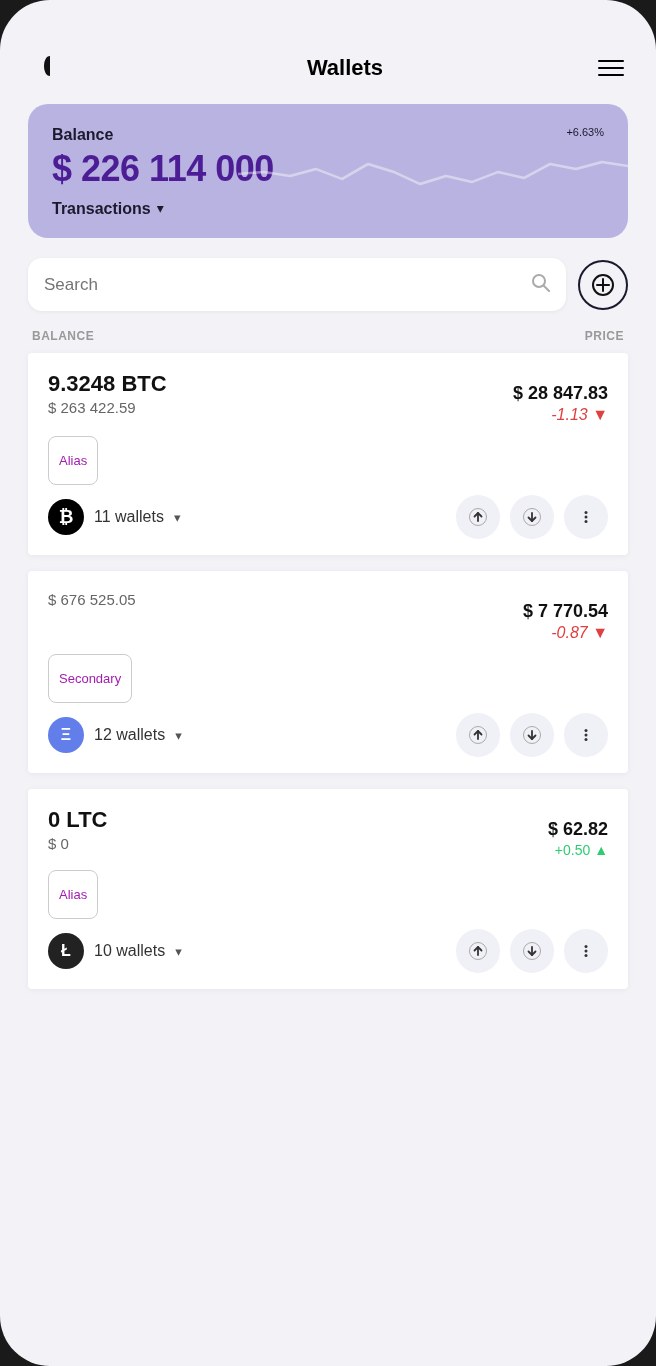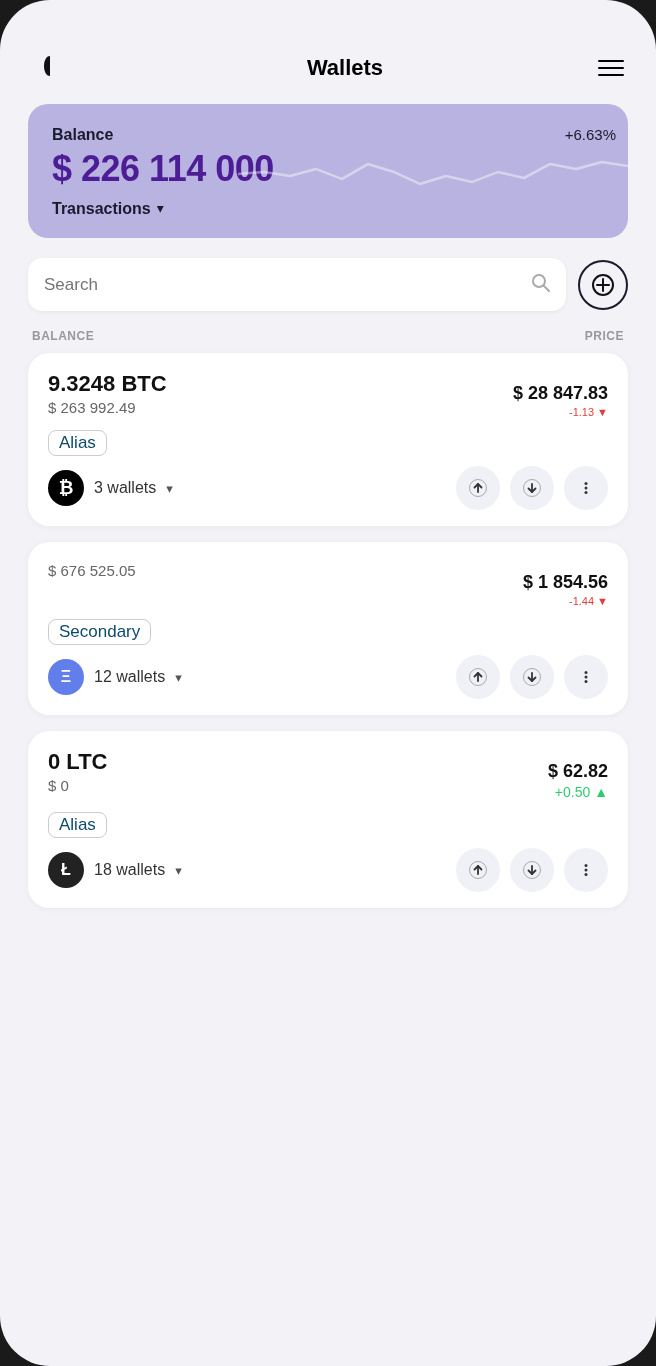--- a/index.html
+++ b/index.html
@@ -69,22 +69,22 @@
     .balance-amount {
       font-size: 36px;
       font-weight: 800;
       color: #4c1d95;
       margin-bottom: 10px;
       letter-spacing: -0.5px;
     }
     .balance-percent {
       position: absolute;
       top: 22px;
-      right: 12px;
-      font-size: 15px;
+      right: 24px;
+      font-size: 11px;
       font-weight: 500;
       color: #1a1a2e;
     }
     .chart-area {
       position: absolute;
       right: 0;
       top: 30px;
       width: 65%;
       height: 80px;
       opacity: 0.6;
@@ -159,21 +159,21 @@
     .col-header {
       font-size: 12px;
       font-weight: 600;
       color: #999;
       letter-spacing: 0.5px;
       text-transform: uppercase;
     }
     
     .asset-card {
       background: #fff;
-      border-radius: 21px;
+      border-radius: 4px;
       padding: 18px 20px 16px;
       margin-bottom: 16px;
       box-shadow: 0 1px 6px rgba(0,0,0,0.05);
     }
     .asset-top {
       display: flex;
       justify-content: space-between;
       align-items: flex-start;
       margin-bottom: 2px;
     }
@@ -189,40 +189,41 @@
       text-align: right;
       margin-top: 12px;
     }
     .asset-usd {
       font-size: 15px;
       font-weight: 400;
       color: #666;
       margin-top: 2px;
     }
     .asset-change-neg {
-      font-size: 11px;
+      font-size: 16px;
       font-weight: 500;
       color: #e04040;
       text-align: right;
       margin-top: 2px;
+      font-style: italic;
     }
     .asset-change-pos {
       font-size: 14px;
       font-weight: 400;
       color: #2ecc71;
       text-align: right;
       margin-top: 2px;
     }
     .alias-tag {
       display: inline-block;
       border: 1px solid #ccc;
       border-radius: 8px;
-      padding: 2px 10px;
-      font-size: 17px;
-      color: #0c4a6e;
+      padding: 16px 10px;
+      font-size: 13px;
+      color: #a21caf;
       margin-top: 10px;
       margin-bottom: 10px;
     }
     .asset-bottom {
       display: flex;
       align-items: center;
       justify-content: space-between;
     }
     .wallet-info {
       display: flex;
@@ -336,34 +337,34 @@
 
   <div class="col-headers">
     <span class="col-header">BALANCE</span>
     <span class="col-header">PRICE</span>
   </div>
 
   <div class="asset-card">
     <div class="asset-top">
       <div>
         <div class="asset-amount">9.3248 BTC</div>
-        <div class="asset-usd">$ 263 992.49</div>
+        <div class="asset-usd">$ 263 422.59</div>
       </div>
       <div class="price-col">
         <div class="asset-price">$ 28 847.83</div>
         <div class="asset-change-neg">
           <span>-1.13</span> ▼
         </div>
       </div>
     </div>
     <div class="alias-tag">Alias</div>
     <div class="asset-bottom">
       <div class="wallet-info">
         <div class="crypto-icon">₿</div>
-        <span class="wallet-count">3 wallets</span>
+        <span class="wallet-count">11 wallets</span>
         <span class="wallet-chevron">▾</span>
       </div>
       <div class="action-buttons">
         <button class="action-btn">
           <svg viewBox="0 0 18 18" fill="none">
               <circle cx="9" cy="9" r="8.5" stroke="#aaa" stroke-width="1"></circle>
               <line x1="9" y1="13" x2="9" y2="5" stroke="#333" stroke-width="1.8" stroke-linecap="round"></line>
               <polyline points="5.5,8.5 9,5 12.5,8.5" stroke="#333" stroke-width="1.8" stroke-linecap="round" stroke-linejoin="round" fill="none"></polyline>
             </svg>
         </button>
@@ -384,23 +385,23 @@
       </div>
     </div>
   </div>
 
   <div class="asset-card">
     <div class="asset-top">
       <div>
         <div class="asset-usd">$ 676 525.05</div>
       </div>
       <div class="price-col">
-        <div class="asset-price">$ 1 854.56</div>
+        <div class="asset-price">$ 7 770.54</div>
         <div class="asset-change-neg">
-          <span>-1.44</span> ▼
+          <span>-0.87</span> ▼
         </div>
       </div>
     </div>
     <div class="alias-tag">Secondary</div>
     <div class="asset-bottom">
       <div class="wallet-info">
         <div class="crypto-icon eth" style="font-size:16px;">Ξ</div>
         <span class="wallet-count">12 wallets</span>
         <span class="wallet-chevron">▾</span>
       </div>
@@ -440,21 +441,21 @@
         <div class="asset-price">$ 62.82</div>
         <div class="asset-change-pos">
           <span>+0.50</span> ▲
         </div>
       </div>
     </div>
     <div class="alias-tag">Alias</div>
     <div class="asset-bottom">
       <div class="wallet-info">
         <div class="crypto-icon ltc" style="font-size:16px;">Ł</div>
-        <span class="wallet-count">18 wallets</span>
+        <span class="wallet-count">10 wallets</span>
         <span class="wallet-chevron">▾</span>
       </div>
       <div class="action-buttons">
         <button class="action-btn">
           <svg viewBox="0 0 18 18" fill="none">
               <circle cx="9" cy="9" r="8.5" stroke="#aaa" stroke-width="1"></circle>
               <line x1="9" y1="13" x2="9" y2="5" stroke="#333" stroke-width="1.8" stroke-linecap="round"></line>
               <polyline points="5.5,8.5 9,5 12.5,8.5" stroke="#333" stroke-width="1.8" stroke-linecap="round" stroke-linejoin="round" fill="none"></polyline>
             </svg>
         </button>

